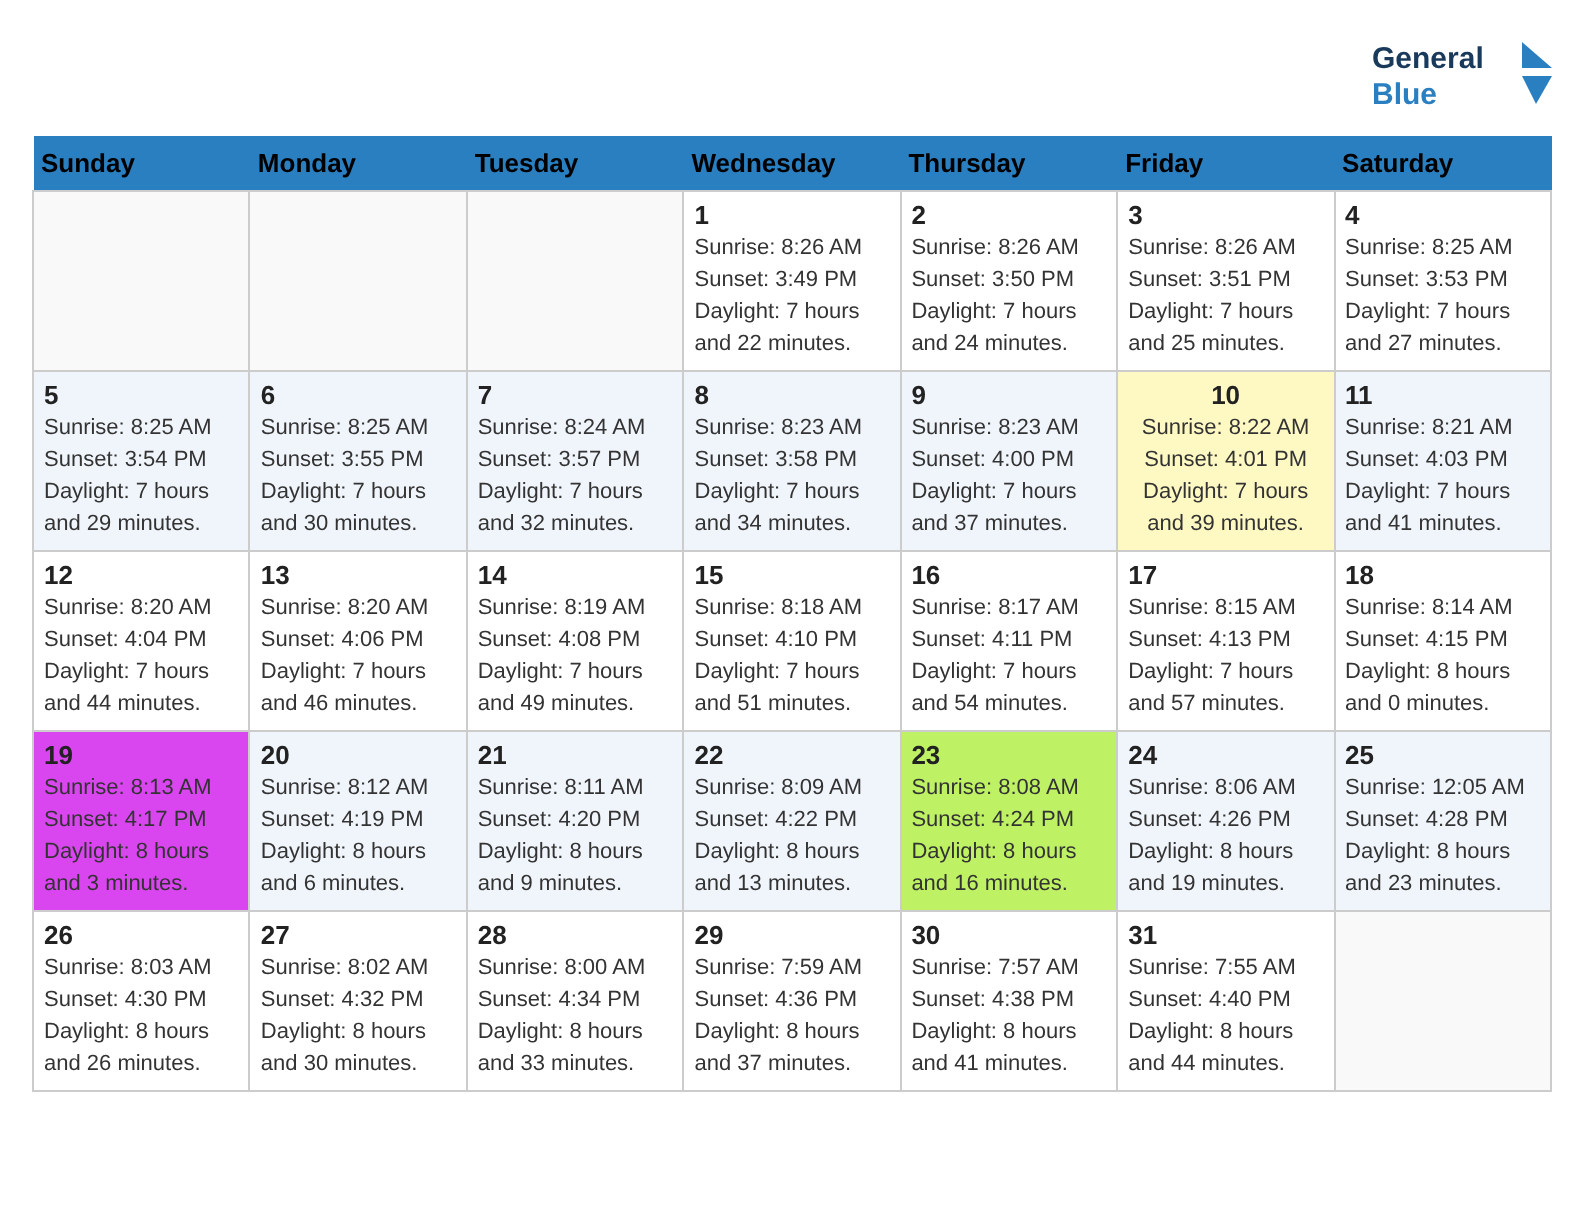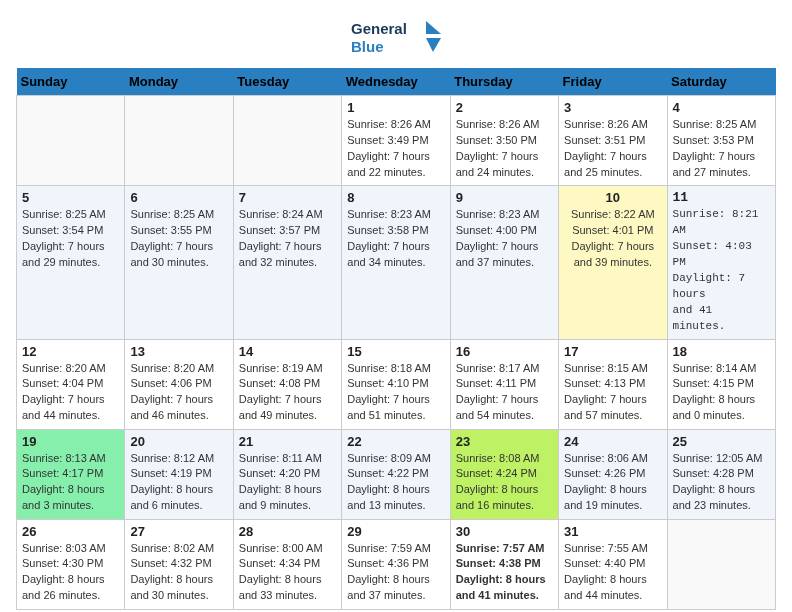--- a/index.html
+++ b/index.html
@@ -5,21 +5,21 @@
     * { margin: 0; padding: 0; box-sizing: border-box; }
     body {
       font-family: Arial, sans-serif;
       background: #fff;
       width: 792px;
       min-height: 612px;
       padding: 16px;
     }
     .header-area {
       display: flex;
-      justify-content: center;
+      justify-content: flex-end;
       align-items: flex-start;
       margin-bottom: 8px;
     }
     .logo {
       display: flex;
       flex-direction: column;
       align-items: flex-start;
     }
     .title-area {
       text-align: right;
@@ -174,21 +174,21 @@
 Daylight: 7 hours
 and 37 minutes.</div>
         </td>
         <td style="background: #fef9c3; text-align: center;">
           <span class="day-num">10</span>
           <div class="day-info" style="white-space: pre-line;">Sunrise: 8:22 AM
 Sunset: 4:01 PM
 Daylight: 7 hours
 and 39 minutes.</div>
         </td>
-        <td style="background: rgb(240, 245, 251); font-family: Liberation Mono, monospace;">
+        <td style="background: rgb(240, 245, 251);">
           <span class="day-num">11</span>
           <div class="day-info" style="white-space: pre-line;">Sunrise: 8:21 AM
 Sunset: 4:03 PM
 Daylight: 7 hours
 and 41 minutes.</div>
         </td>
       </tr>
       <tr>
         <td>
           <span class="day-num">12</span>
@@ -234,21 +234,21 @@
         </td>
         <td>
           <span class="day-num">18</span>
           <div class="day-info" style="white-space: pre-line;">Sunrise: 8:14 AM
 Sunset: 4:15 PM
 Daylight: 8 hours
 and 0 minutes.</div>
         </td>
       </tr>
       <tr>
-        <td style="background: #86efac;">
+        <td style="background: #d946ef;">
           <span class="day-num">19</span>
           <div class="day-info" style="white-space: pre-line;">Sunrise: 8:13 AM
 Sunset: 4:17 PM
 Daylight: 8 hours
 and 3 minutes.</div>
         </td>
         <td style="background: rgb(240, 245, 251);">
           <span class="day-num">20</span>
           <div class="day-info" style="white-space: pre-line;">Sunrise: 8:12 AM
 Sunset: 4:19 PM
@@ -315,21 +315,21 @@
         </td>
         <td>
           <span class="day-num">29</span>
           <div class="day-info" style="white-space: pre-line;">Sunrise: 7:59 AM
 Sunset: 4:36 PM
 Daylight: 8 hours
 and 37 minutes.</div>
         </td>
         <td>
           <span class="day-num">30</span>
-          <div class="day-info" style="white-space: pre-line; font-weight: bold;">Sunrise: 7:57 AM
+          <div class="day-info" style="white-space: pre-line;">Sunrise: 7:57 AM
 Sunset: 4:38 PM
 Daylight: 8 hours
 and 41 minutes.</div>
         </td>
         <td>
           <span class="day-num">31</span>
           <div class="day-info" style="white-space: pre-line;">Sunrise: 7:55 AM
 Sunset: 4:40 PM
 Daylight: 8 hours
 and 44 minutes.</div>

